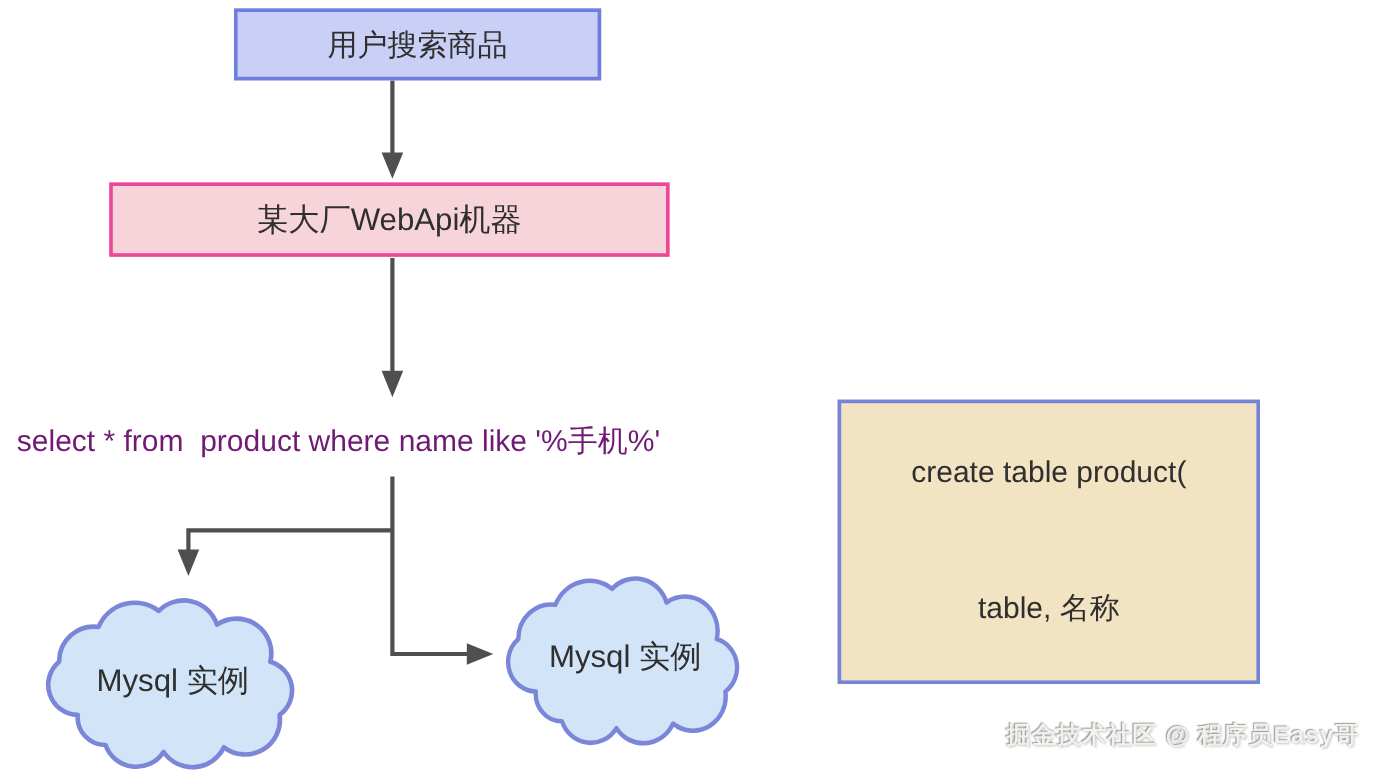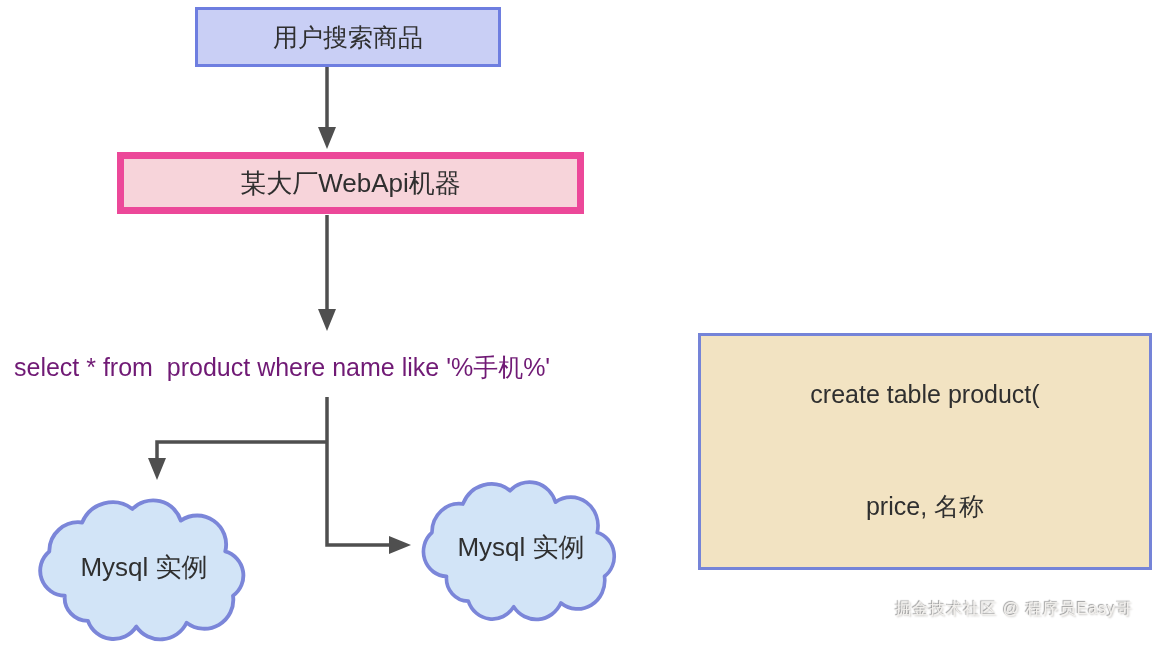--- a/index.html
+++ b/index.html
@@ -33,63 +33,62 @@
     width: 306px; height: 60px;
     background: #c9cff5;
     border: 3px solid #6e7ee0;
     font-size: 25px;
     margin-left: 24px;
   }
   .node-webapi {
     left: 91px; top: 152px;
     width: 467px; height: 62px;
     background: #f7d4da;
-    border: 7px solid #ec4899;
+    border: 3px solid #ec4899;
     font-size: 26px;
-    margin-left: 26px;
   }
   .sql-text {
     position: absolute;
     left: 14px; top: 351px;
     font-size: 25px;
     color: #701a75;
     white-space: pre;
   }
   .cloud-label {
     position: absolute;
     width: 200px;
     text-align: center;
     font-size: 26px;
     color: #2f2f2f;
   }
   .cloud-label-left  { left: 44px;  top: 550px; }
   .cloud-label-right { left: 421px; top: 530px; }
   .ddl-box {
     position: absolute;
     left: 698px; top: 333px;
-    width: 454px; height: 237px;
+    width: 352px; height: 237px;
     box-sizing: border-box;
     background: #f2e3c2;
     border: 3px solid #7584d8;
     display: flex;
     flex-direction: column;
     justify-content: space-around;
     padding: 4px 0;
   }
   .ddl-line {
     text-align: center;
     font-size: 25px;
     color: #2f2f2f;
     white-space: pre;
   }
   .watermark {
     position: absolute;
     right: 22px; top: 599px;
-    font-size: 16px;
-    font-weight: 400;
+    font-size: 20px;
+    font-weight: 700;
     letter-spacing: 1px;
     color: #f3f1ee;
     text-shadow: -1px -1px 1px #9a9a9a, 1px 1px 2px #c8c6c3;
   }
 </style>
 </head>
 <body>
 
 <div class="canvas">
 
@@ -151,18 +150,18 @@
     <span>某大厂WebApi机器</span>
   </div>
 
   <div class="sql-text">select * from  product where name like '%手机%'</div>
 
   <div class="cloud-label cloud-label-left">Mysql 实例</div>
   <div class="cloud-label cloud-label-right">Mysql 实例</div>
 
   <div class="ddl-box">
     <div class="ddl-line">create table product(</div>
-    <div class="ddl-line">price, 名称</div>
+    <div class="ddl-line">table, 名称</div>
   </div>
 
   <div class="watermark">掘金技术社区 @ 程序员Easy哥</div>
 
 </div>
 
 </body></html>

